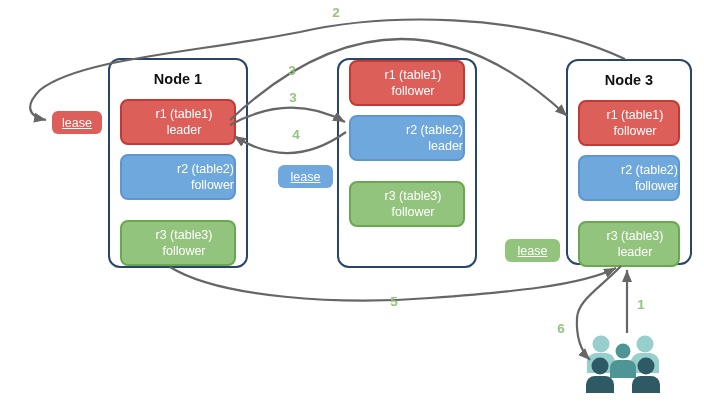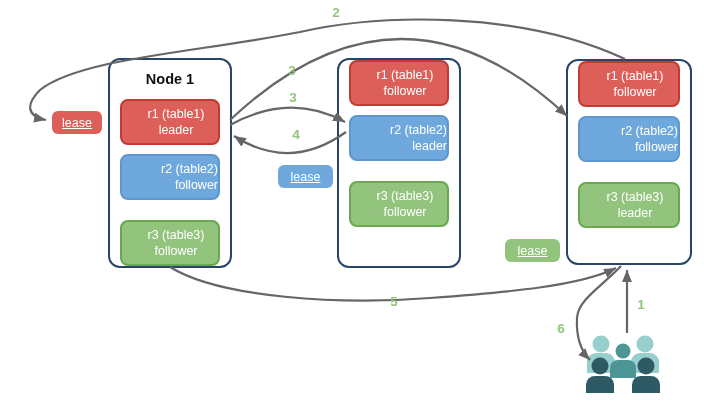--- a/index.html
+++ b/index.html
@@ -1,19 +1,19 @@
 <!DOCTYPE html>
 <html style="--red-fill: #DD5F5A; --red-border: #C13A33; --blue-fill: #6FA8DC; --blue-border: #5E97D0; --green-fill: #93C47D; --green-border: #6AA84F; --node-border: #28456C; --arrow-gray: #666666; --step-green: #93C47D; --teal-light: #96CFCB; --teal-mid: #4E9696; --teal-dark: #2E5A66;"><head>
 <meta charset="utf-8">
 <style>
   html,body{margin:0;padding:0;background:#fff;}
   .canvas{position:relative;width:704px;height:405px;background:#fff;overflow:hidden;
           font-family:"Liberation Sans",sans-serif;}
   
-  .node{position:absolute;width:124px;height:210px;background:#fff;
+  .node{position:absolute;width:140px;height:210px;background:#fff;
         border:2px solid var(--node-border,#28456C);border-radius:12px;box-sizing:border-box;z-index:2;}
   .node-title{height:18px;margin:11px 0 10px 0;text-align:center;font-size:14.5px;
               font-weight:bold;color:#111;}
   .rep{height:46px;margin:0 10px 9px 10px;border-radius:8px;display:flex;flex-direction:column;
        align-items:center;justify-content:center;color:#fff;font-size:12.5px;line-height:1.3;
        box-sizing:border-box;border:2px solid transparent;padding-left:12px;}
   .c-red{background:var(--red-fill,#DD5F5A);border-color:var(--red-border,#C13A33);}
   .c-blue{background:var(--blue-fill,#6FA8DC);border-color:var(--blue-border,#5E97D0);align-items:flex-end;}
   .c-green{background:var(--green-fill,#93C47D);border-color:var(--green-border,#6AA84F);margin-top:20px;}
   
@@ -61,20 +61,21 @@
       <div>r2 (table2)</div>
       <div>leader</div>
     </div>
     <div class="rep c-green">
       <div>r3 (table3)</div>
       <div>follower</div>
     </div>
   </div>
 
   <div class="node" style="left:566px;top:59px;height:206px;width:126px;">
+    <div class="node-title">Node 3</div>
     <div class="rep c-red">
       <div>r1 (table1)</div>
       <div>follower</div>
     </div>
     <div class="rep c-blue">
       <div>r2 (table2)</div>
       <div>follower</div>
     </div>
     <div class="rep c-green">
       <div>r3 (table3)</div>

